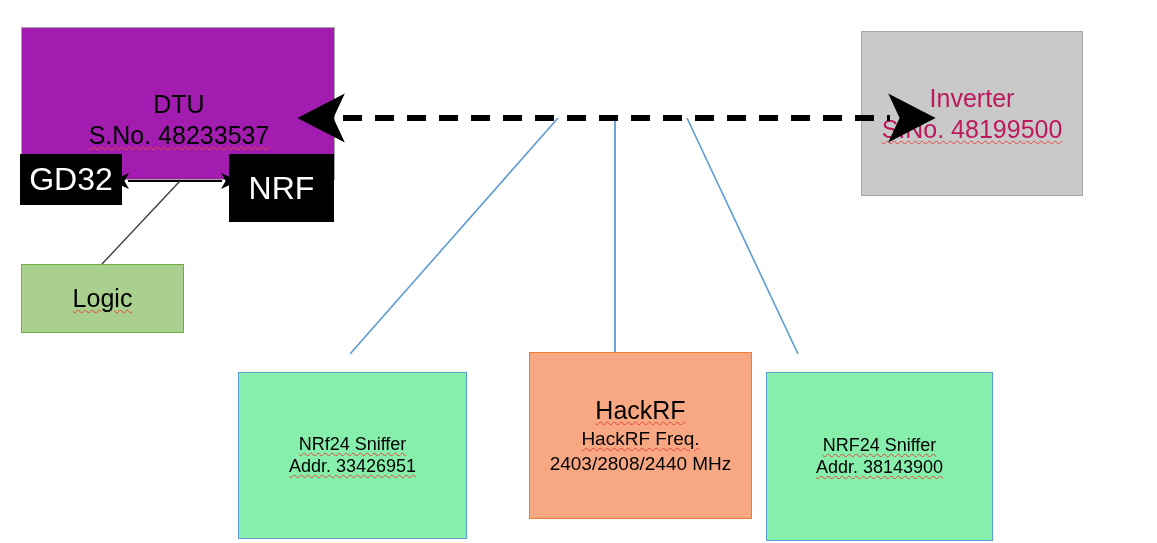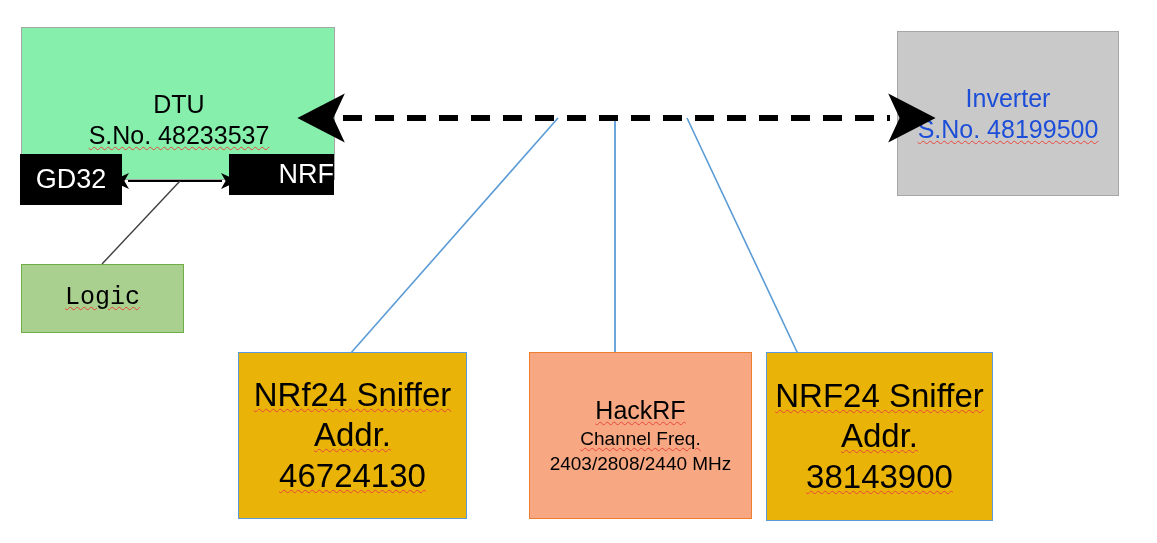--- a/index.html
+++ b/index.html
@@ -26,21 +26,21 @@
     justify-content: center;
     text-align: center;
     line-height: 1.22;
   }
   
   #dtu-box {
     left: 21px;
     top: 27px;
     width: 314px;
     height: 153px;
-    background: #86efac;
+    background: #a21caf;
     border: 1px solid #a6a6a6;
     z-index: 2;
   }
   #dtu-label {
     position: absolute;
     left: 0;
     top: 0;
     width: 314px;
     height: 128px;
     display: flex;
@@ -61,69 +61,68 @@
     text-underline-offset: 2px;
   }
   
   .chip {
     position: absolute;
     background: #000000;
     color: #ffffff;
     display: flex;
     align-items: center;
     justify-content: center;
-    font-size: 27px;
+    font-size: 32px;
     z-index: 4;
     box-sizing: border-box;
   }
   #gd32-chip {
     left: 20px;
     top: 154px;
     width: 102px;
     height: 51px;
   }
   #nrf-chip {
     left: 229px;
     top: 154px;
     width: 105px;
-    height: 41px;
-    justify-content: flex-end;
+    height: 68px;
   }
   
   #inverter-box {
-    left: 897px;
+    left: 861px;
     top: 31px;
     width: 222px;
     height: 165px;
     background: #c9c9c9;
     border: 1px solid #a6a6a6;
     font-size: 25px;
-    color: #1d4ed8;
+    color: #be185d;
     z-index: 2;
   }
   
   #logic-box {
     left: 21px;
     top: 264px;
     width: 163px;
     height: 69px;
     background: #a9d08e;
     border: 1px solid #70ad47;
     font-size: 25px;
     color: #000;
     z-index: 2;
-    font-family: Liberation Mono, monospace;
   }
   
   .blue-box {
-    background: #eab308;
+    background: #86efac;
     border: 1.5px solid #5b9bd5;
-    font-size: 33px;
+    font-size: 18px;
     color: #000;
     z-index: 3;
+    margin-top: 20px;
   }
   #sniffer-left {
     left: 238px;
     top: 352px;
     width: 229px;
     height: 167px;
   }
   #sniffer-right {
     left: 766px;
     top: 352px;
@@ -192,26 +191,26 @@
     <div>Inverter</div>
     <div class="squiggle">S.No. 48199500</div>
   </div>
 
   <div class="node" id="logic-box">
     <div class="squiggle">Logic</div>
   </div>
 
   <div class="node blue-box" id="sniffer-left">
     <div class="squiggle">NRf24 Sniffer</div>
-    <div class="squiggle">Addr. 46724130</div>
+    <div class="squiggle">Addr. 33426951</div>
   </div>
 
   <div class="node" id="hackrf-box">
     <div id="hackrf-title" class="squiggle">HackRF</div>
-    <div class="hackrf-sub squiggle">Channel Freq.</div>
+    <div class="hackrf-sub squiggle">HackRF Freq.</div>
     <div class="hackrf-sub">2403/2808/2440 MHz</div>
   </div>
 
   <div class="node blue-box" id="sniffer-right">
     <div class="squiggle">NRF24 Sniffer</div>
     <div class="squiggle">Addr. 38143900</div>
   </div>
 
   <svg class="overlay" viewBox="0 0 1157 543">
     <defs>

